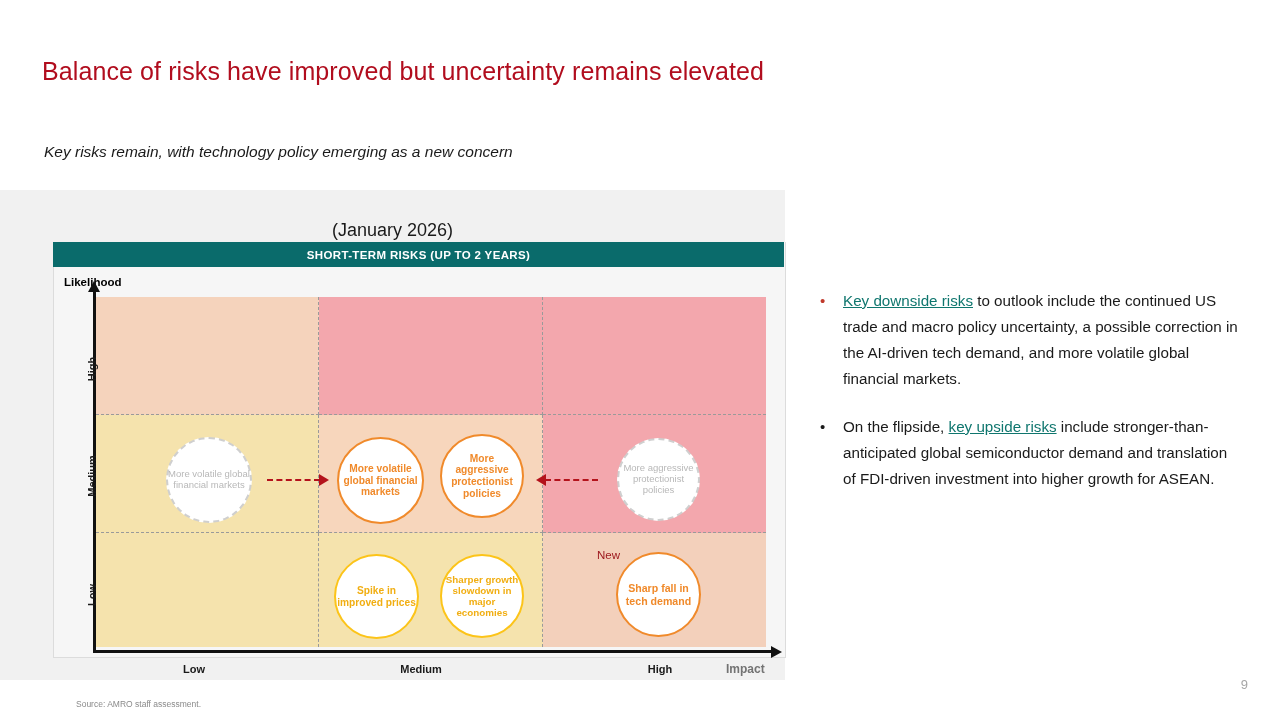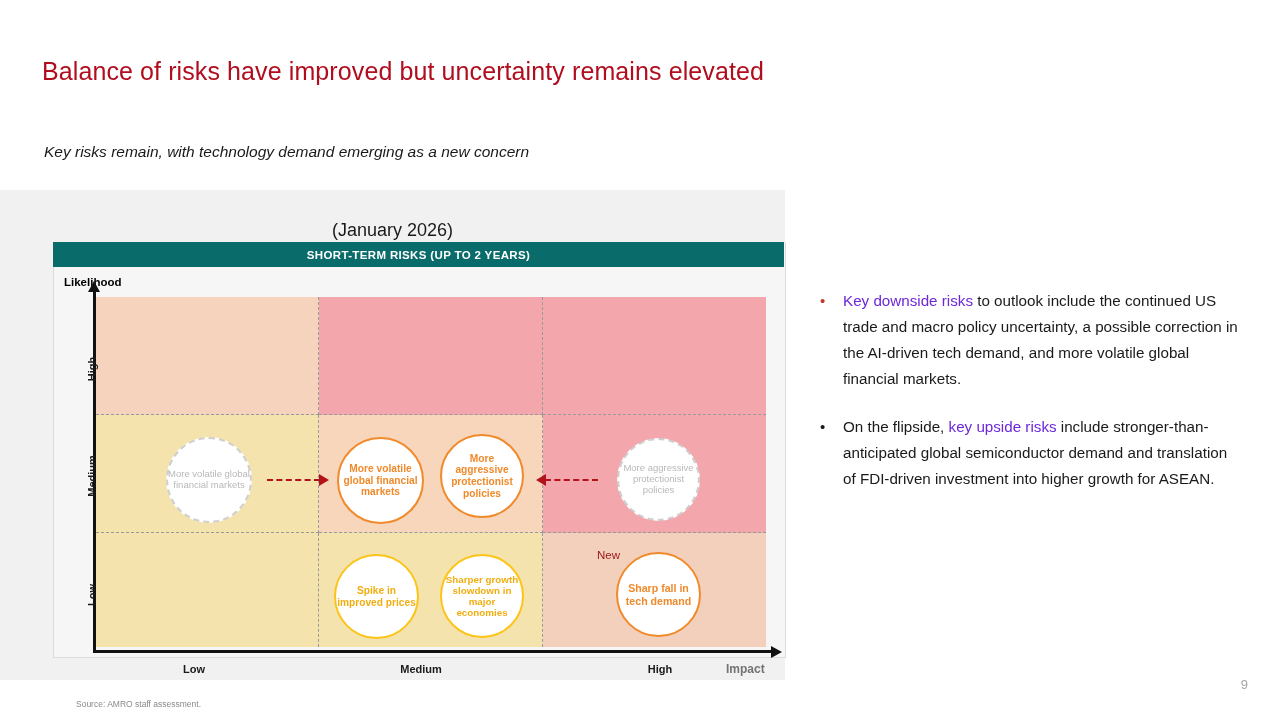--- a/index.html
+++ b/index.html
@@ -142,35 +142,35 @@
   
   .bullets{position:absolute;left:812px;top:288px;width:432px;}
   .bullet{
     position:relative;padding-left:31px;margin-bottom:21px;
     font-size:15.2px;line-height:1.72;color:#1a1a1a;
   }
   .bullet .dot{
     position:absolute;left:8px;top:0;color:#c0392b;font-size:15px;
   }
   .bullet .dot.plain{color:#1a1a1a;}
-  .hl{color:#6d28d9;}
+  .hl{color:#0f766e;text-decoration:underline;}
 
   
   .pageno{
     position:absolute;right:32px;top:677px;
     font-size:13px;color:#a6a6a6;
   }
 </style>
 </head>
 <body>
 
 <div class="slide">
 
   <div class="slide-title">Balance of risks have improved but uncertainty remains elevated</div>
-  <div class="slide-subtitle">Key risks remain, with technology demand emerging as a new concern</div>
+  <div class="slide-subtitle">Key risks remain, with technology policy emerging as a new concern</div>
 
   <div class="panel">
 
     <div class="chart-subtitle">(January 2026)</div>
 
     <div class="card"></div>
   </div>
 
   <div class="band">SHORT-TERM RISKS (UP TO 2 YEARS)</div>
 

